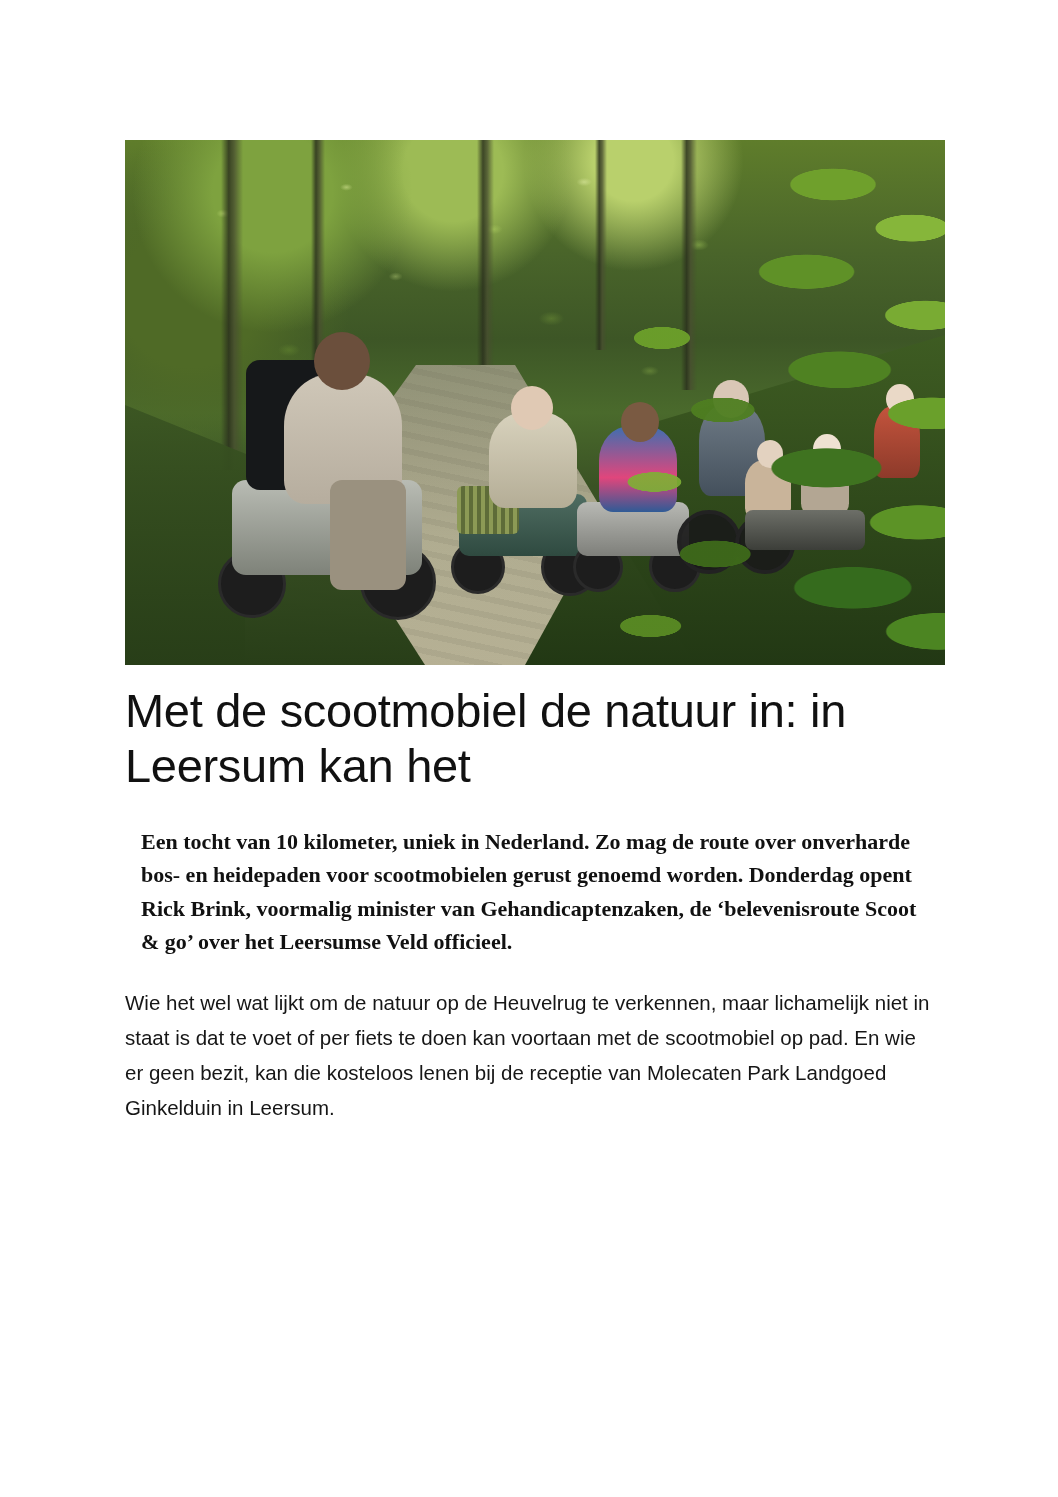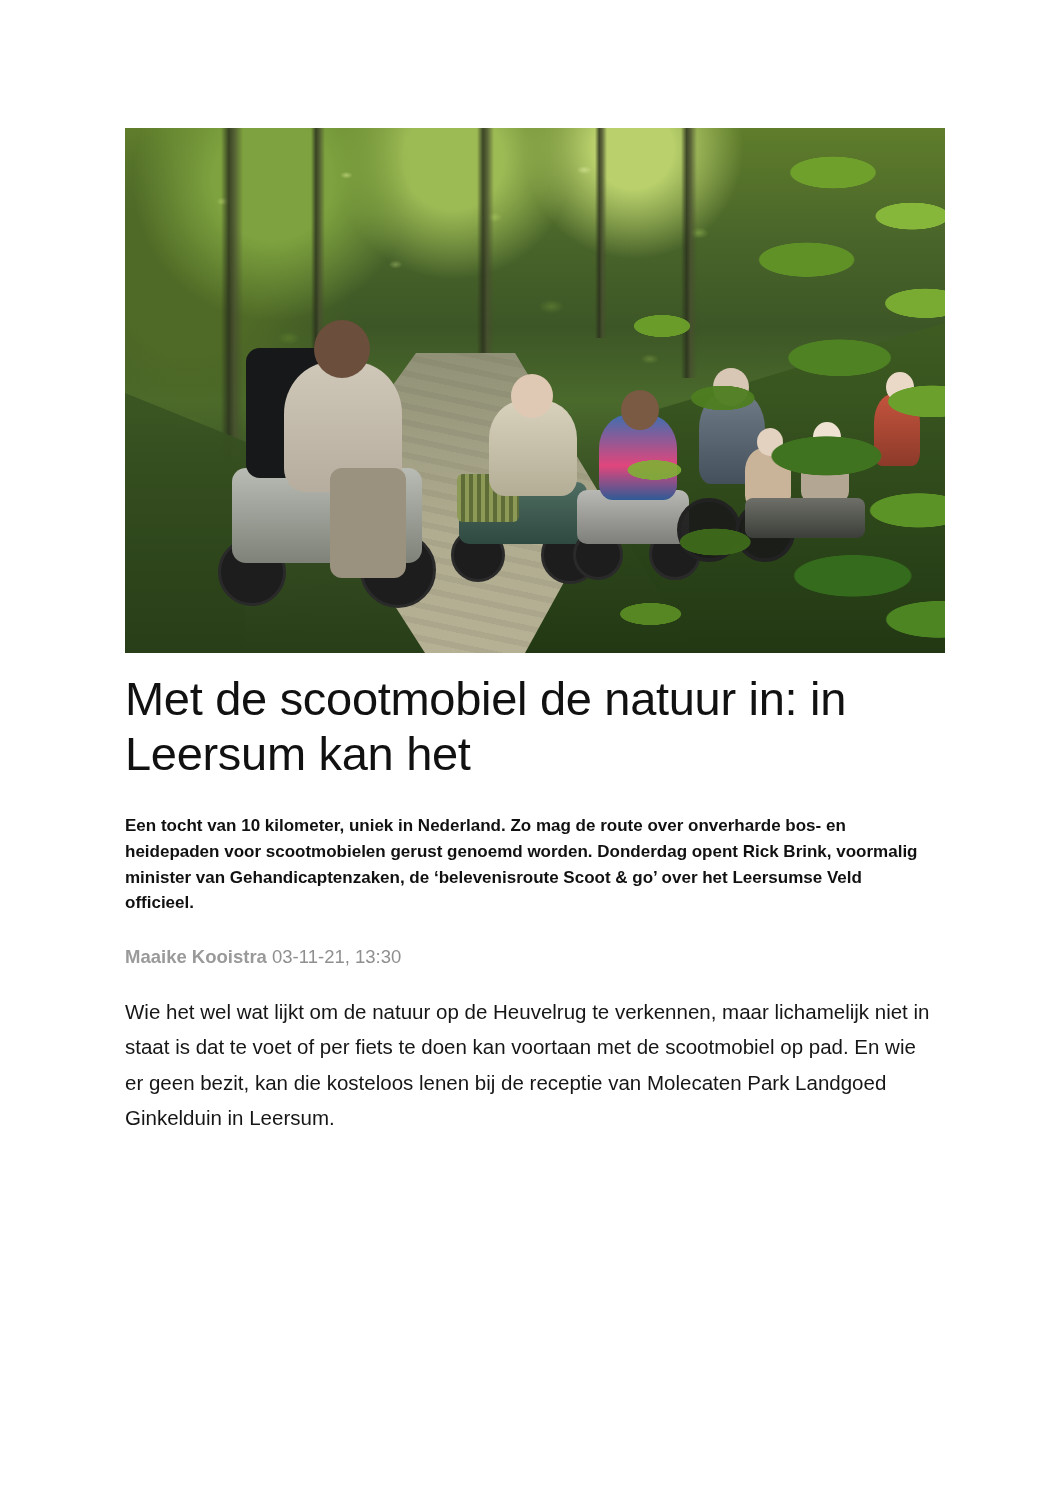--- a/index.html
+++ b/index.html
@@ -13,21 +13,21 @@
     font-family: "Liberation Sans", sans-serif;
     color: #111111;
     overflow: hidden;
   }
   .page {
     position: relative;
     width: 1058px;
     height: 1497px;
     background: #ffffff;
     box-sizing: border-box;
-    padding: 4px 125px;
+    padding: 16px 125px;
   }
   .article {
     position: relative;
     width: 808px;
     margin: 0;
     padding-top: 124px;
   }
 
   
   .photo-wrap {
@@ -160,25 +160,26 @@
     margin: 18px 0 0 0;
     font-family: "Liberation Sans", sans-serif;
     font-size: 47px;
     line-height: 1.18;
     font-weight: 400;
     color: #111111;
     letter-spacing: -0.3px;
   }
   
   .standfirst {
-    margin: 31px 0 0 0;
-    font-size: 17px;
+    margin: 31px 0 0 16px;
+    font-size: 22px;
     line-height: 1.52;
     font-weight: bold;
     color: #111111;
+    font-family: Liberation Serif, serif;
   }
   
   .byline {
     margin: 30px 0 0 0;
     font-size: 18.5px;
     color: #8a8a8a;
   }
   .byline .author {
     font-weight: bold;
     color: #9a9a9a;
@@ -266,22 +267,18 @@
         <div class="fg-leaves2"></div>
         <div class="fg-leaves"></div>
       </div>
       <figcaption class="caption">Een groep scootmobielrijders over een aangelegd rolstoelpad elders in het land. Op de meeste plekken zijn natuurgebieden voor hen nog onbegaanbaar. © FFU Press Agency/Michiel van de Velde</figcaption>
     </figure>
 
     <h1 class="headline">Met de scootmobiel de natuur in: in Leersum kan het</h1>
 
     <p class="standfirst">Een tocht van 10 kilometer, uniek in Nederland. Zo mag de route over onverharde bos- en heidepaden voor scootmobielen gerust genoemd worden. Donderdag opent Rick Brink, voormalig minister van Gehandicaptenzaken, de ‘belevenisroute Scoot &amp; go’ over het Leersumse Veld officieel.</p>
 
-    <p class="byline">
-      <span class="author">Maaike Kooistra</span>
-      <span class="date">03-11-21, 13:30</span>
-    </p>
 
     <p class="body-p">Wie het wel wat lijkt om de natuur op de Heuvelrug te verkennen, maar lichamelijk niet in staat is dat te voet of per fiets te doen kan voortaan met de scootmobiel op pad. En wie er geen bezit, kan die kosteloos lenen bij de receptie van Molecaten Park Landgoed Ginkelduin in Leersum.</p>
 
 
   </div>
 </div>
 
 </body></html>

